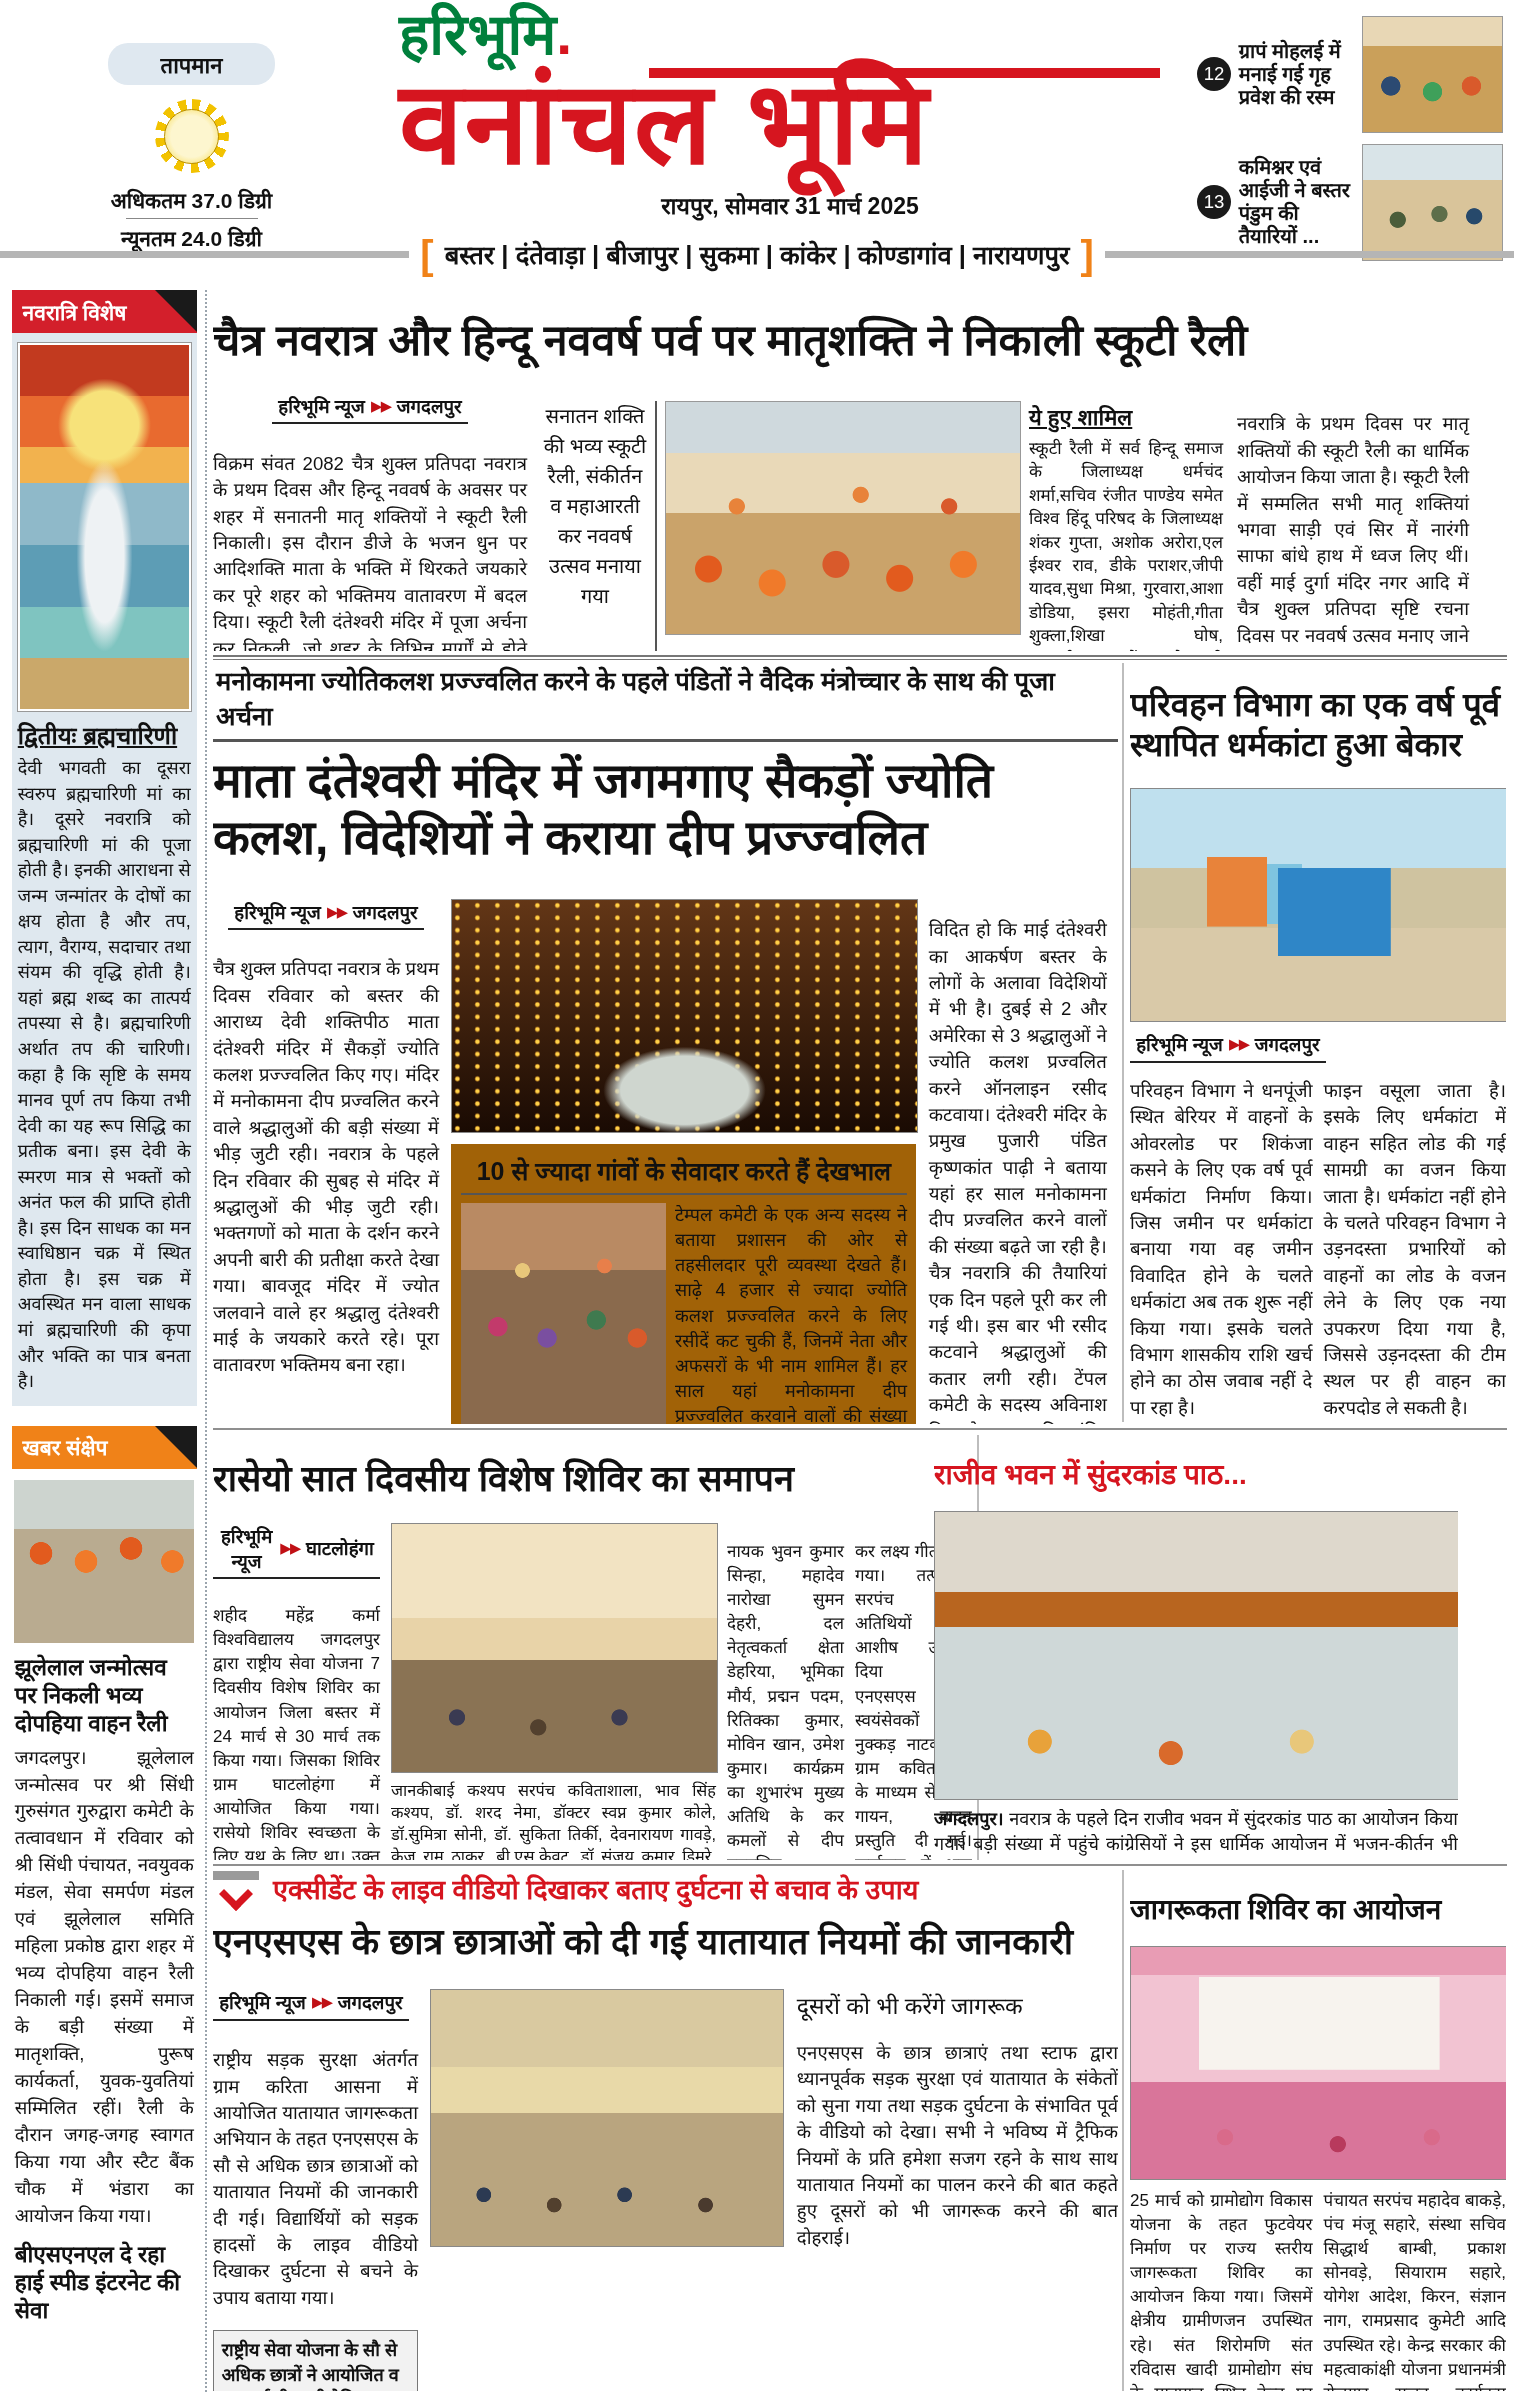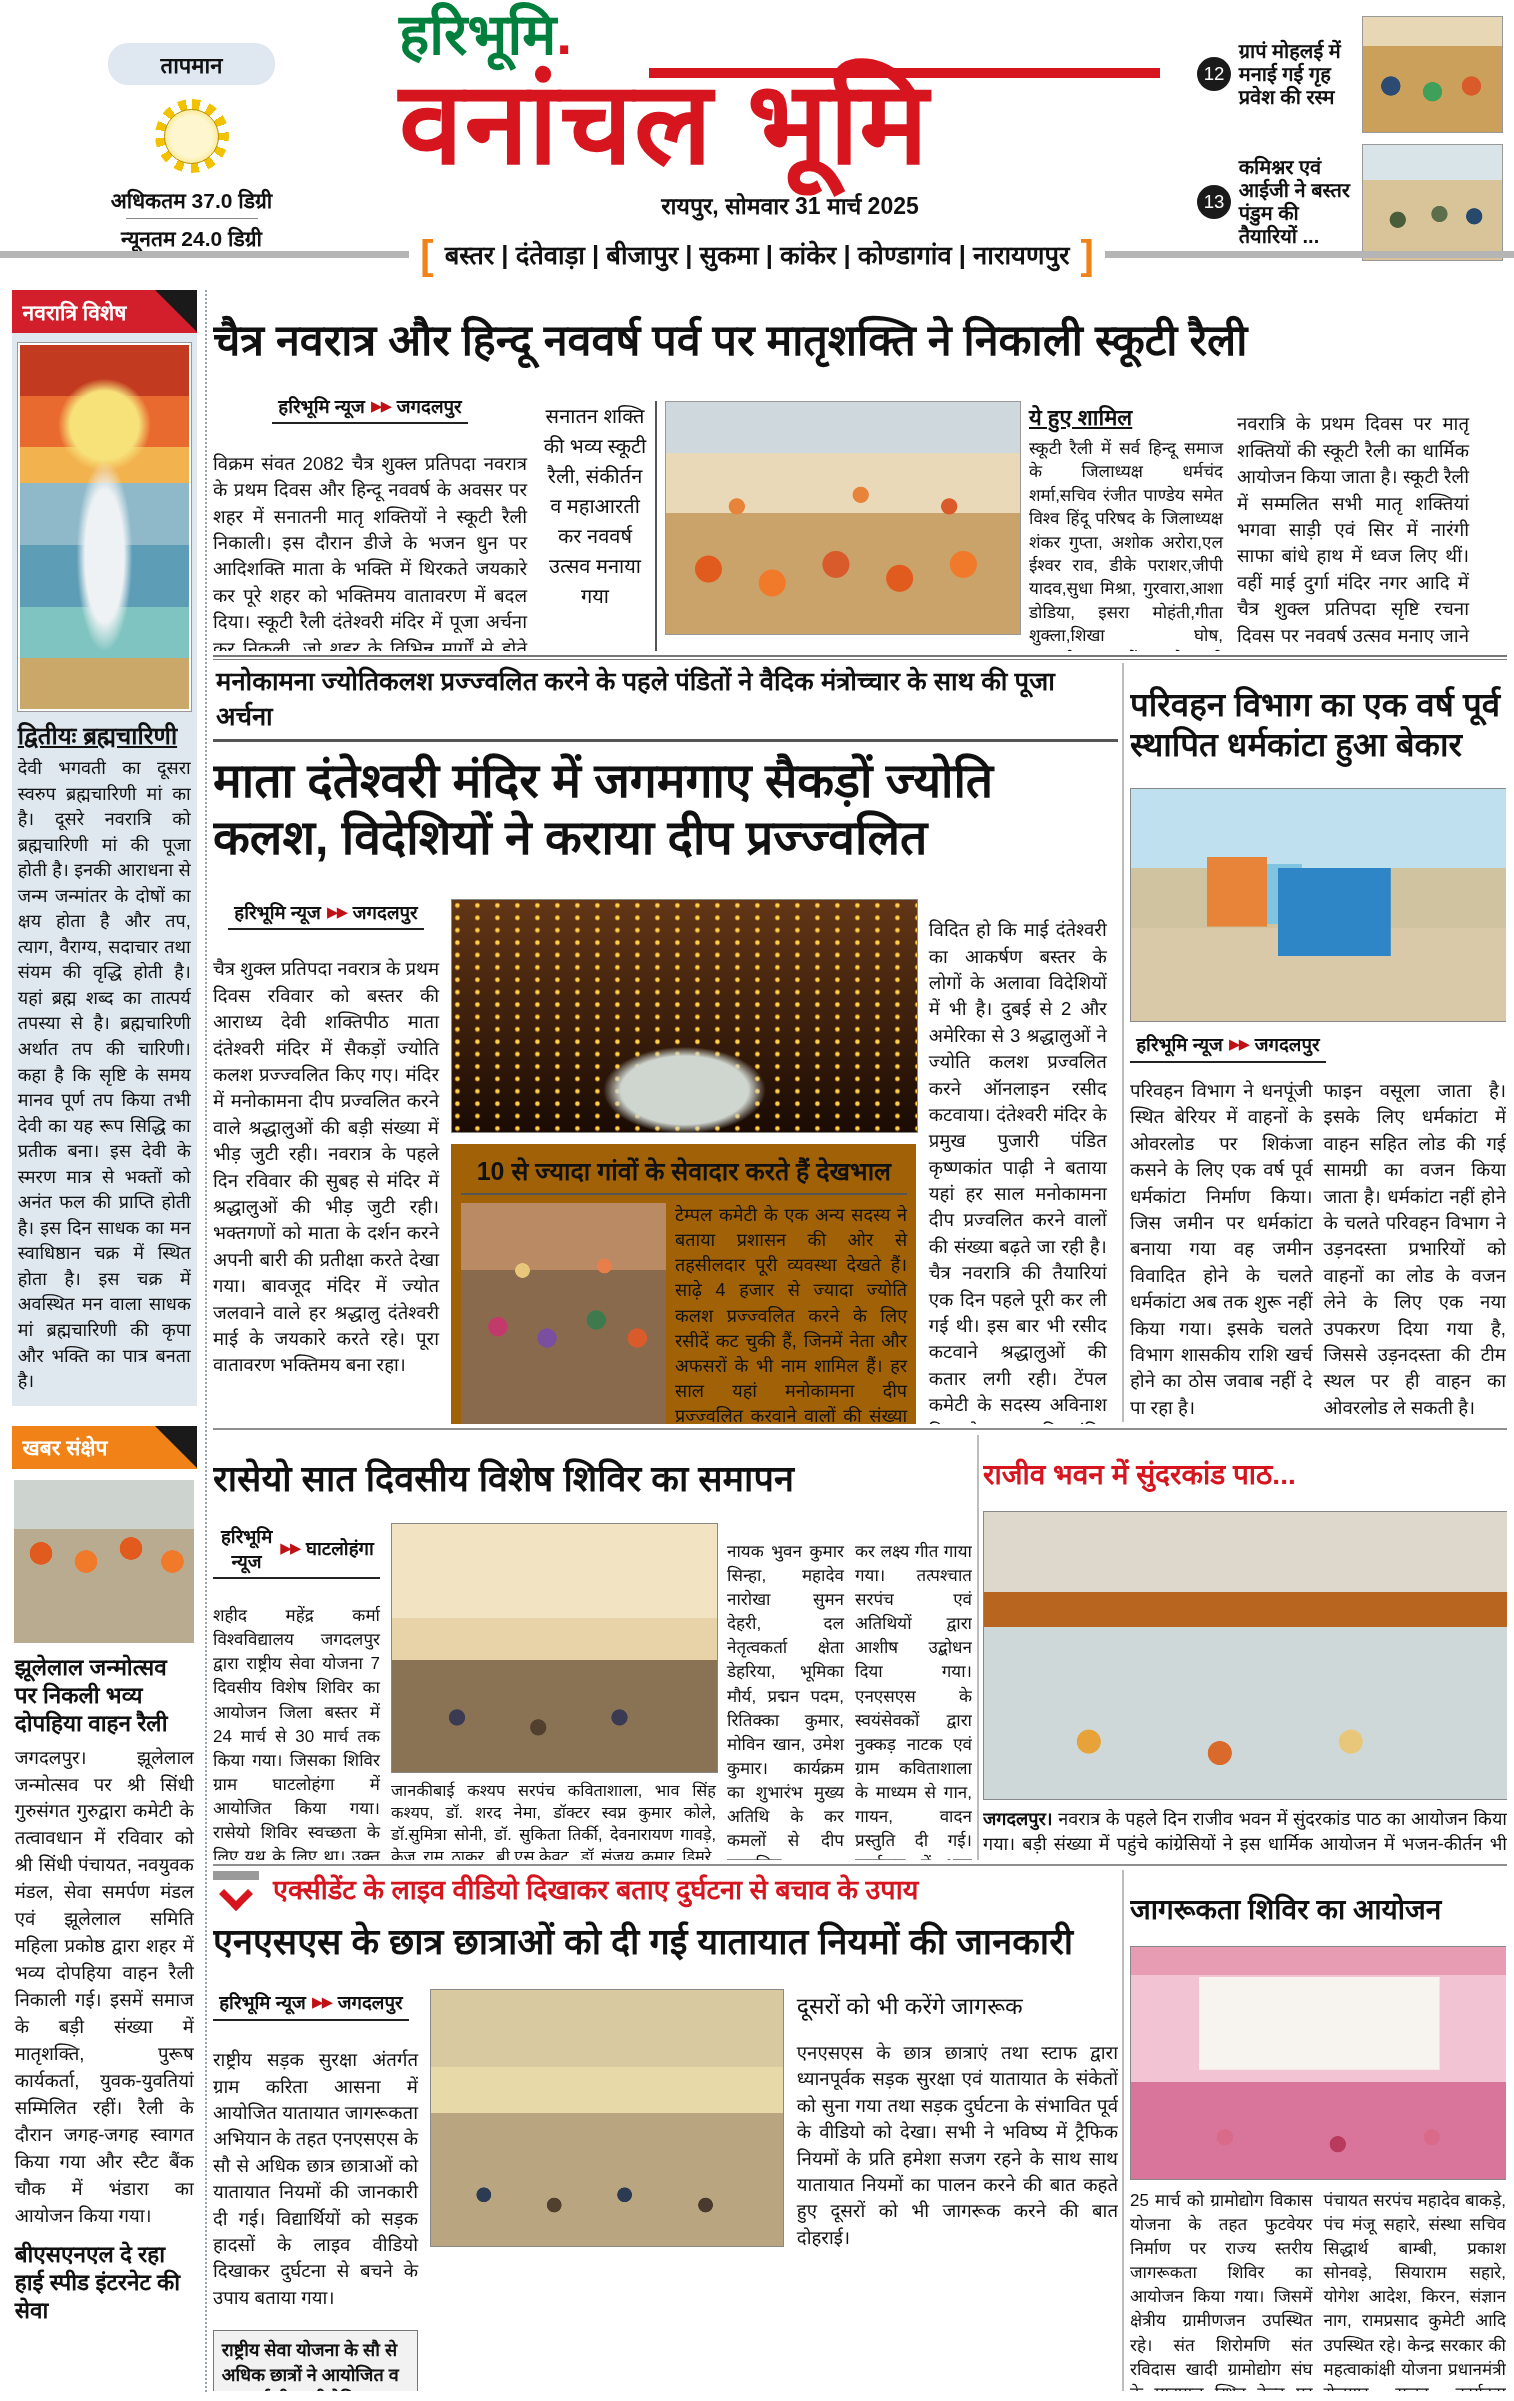--- a/index.html
+++ b/index.html
@@ -107,21 +107,21 @@
   .s4-headline{font-size:36px;font-weight:bold;line-height:1.1;white-space:nowrap;}
   .s4-row{display:flex;gap:11px;margin-top:11px;}
   .s4-col1{width:167px;}
   .s4-mid{width:325px;}
   .nss-camp{width:100%;height:248px;border:0.8px solid #888;
     background-image:radial-gradient(circle 11px at 20% 78%,#3a3a52 0 7.7px,transparent 8.5px),radial-gradient(circle 11px at 45% 82%,#52402e 0 7.7px,transparent 8.5px),radial-gradient(circle 11px at 70% 78%,#3a3a52 0 7.7px,transparent 8.5px),linear-gradient(180deg,#f2e3c2 0 38%,#e8d3a8 38% 55%,#8a7354 55% 100%);}
   .s4-names{font-size:16.3px;line-height:1.35;margin-top:6.2px;text-align:justify;}
   .s4-col3,.s4-col4{flex:1;}
   .s4 .body-txt{font-size:17px;}
   
-  .s5{left:983px;top:1435px;width:524px;height:425px;}
+  .s5{left:934px;top:1435px;width:524px;height:425px;}
   .s5-headline{color:#d6151f;font-size:28px;font-weight:bold;}
   .rajiv-photo{width:100%;height:287px;margin-top:7.7px;border:0.8px solid #888;
     background-image:radial-gradient(circle 15.5px at 20% 80%,#e8a23a 0 11.6px,transparent 12.4px),radial-gradient(circle 15.5px at 45% 84%,#d96a2b 0 11.6px,transparent 12.4px),radial-gradient(circle 15.5px at 70% 80%,#e8c77a 0 11.6px,transparent 12.4px),linear-gradient(180deg,#ded8cc 0 28%,#b8651f 28% 40%,#cfd8d8 40% 100%);}
   .s5-cap{font-size:18px;line-height:1.4;margin-top:7.7px;text-align:justify;}
   
   .s6{left:213px;top:1870px;width:905px;height:521px;}
   .kicker-row{display:flex;align-items:center;gap:14px;}
   .kick-icon{width:46px;height:36px;position:relative;flex:none;}
   .kick-icon .bar{position:absolute;top:0;left:0;width:46px;height:9.3px;background:#9a9a9a;}
   .kick-icon .chev{position:absolute;top:11px;left:11px;width:17px;height:17px;border-right:7.7px solid #d6151f;border-bottom:7.7px solid #d6151f;transform:rotate(45deg);}
@@ -282,21 +282,21 @@
     <div class="weighbridge"></div>
     <div style="margin-top:9.3px;">
       <span class="byline">
         <span>हरिभूमि न्यूज</span>
         <span class="arr">▶▶</span>
         <span>जगदलपुर</span>
       </span>
     </div>
     <div class="s3-cols">
       <div class="body-txt just">परिवहन विभाग ने धनपूंजी स्थित बेरियर में वाहनों के ओवरलोड पर शिकंजा कसने के लिए एक वर्ष पूर्व धर्मकांटा निर्माण किया। जिस जमीन पर धर्मकांटा बनाया गया वह जमीन विवादित होने के चलते धर्मकांटा अब तक शुरू नहीं किया गया। इसके चलते विभाग शासकीय राशि खर्च होने का ठोस जवाब नहीं दे पा रहा है।</div>
-      <div class="body-txt just">फाइन वसूला जाता है। इसके लिए धर्मकांटा में वाहन सहित लोड की गई सामग्री का वजन किया जाता है। धर्मकांटा नहीं होने के चलते परिवहन विभाग ने उड़नदस्ता प्रभारियों को वाहनों का लोड के वजन लेने के लिए एक नया उपकरण दिया गया है, जिससे उड़नदस्ता की टीम स्थल पर ही वाहन का ओवरलोड ले सकती है।</div>
+      <div class="body-txt just">फाइन वसूला जाता है। इसके लिए धर्मकांटा में वाहन सहित लोड की गई सामग्री का वजन किया जाता है। धर्मकांटा नहीं होने के चलते परिवहन विभाग ने उड़नदस्ता प्रभारियों को वाहनों का लोड के वजन लेने के लिए एक नया उपकरण दिया गया है, जिससे उड़नदस्ता की टीम स्थल पर ही वाहन का करपदोड ले सकती है।</div>
     </div>
 
   </section>
 
   <div class="abs hrule" style="left:213px;top:1428px;width:1294px;"></div>
 
   <section class="abs s4">
     <h1 class="s4-headline">रासेयो सात दिवसीय विशेष शिविर का समापन</h1>
     <div class="s4-row">
       <div class="s4-col1">

